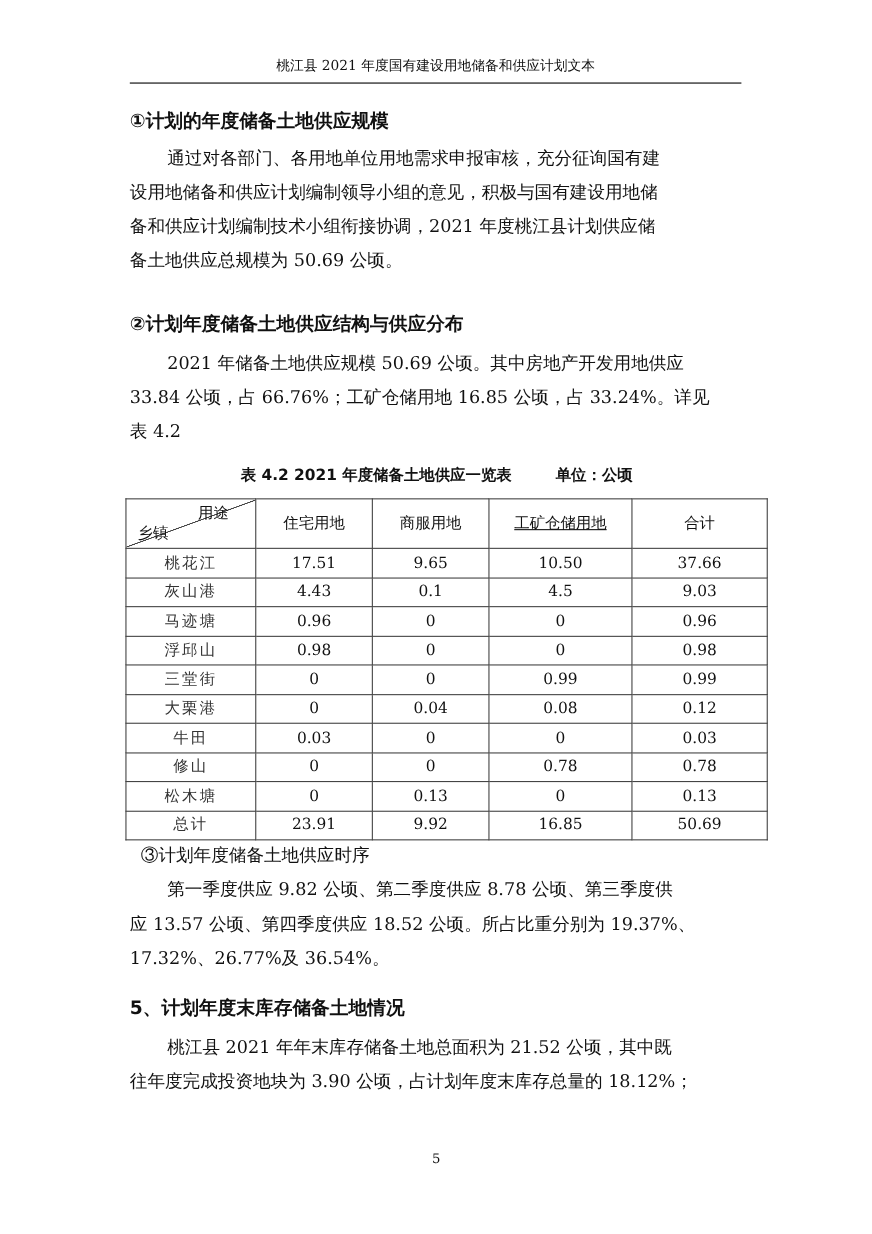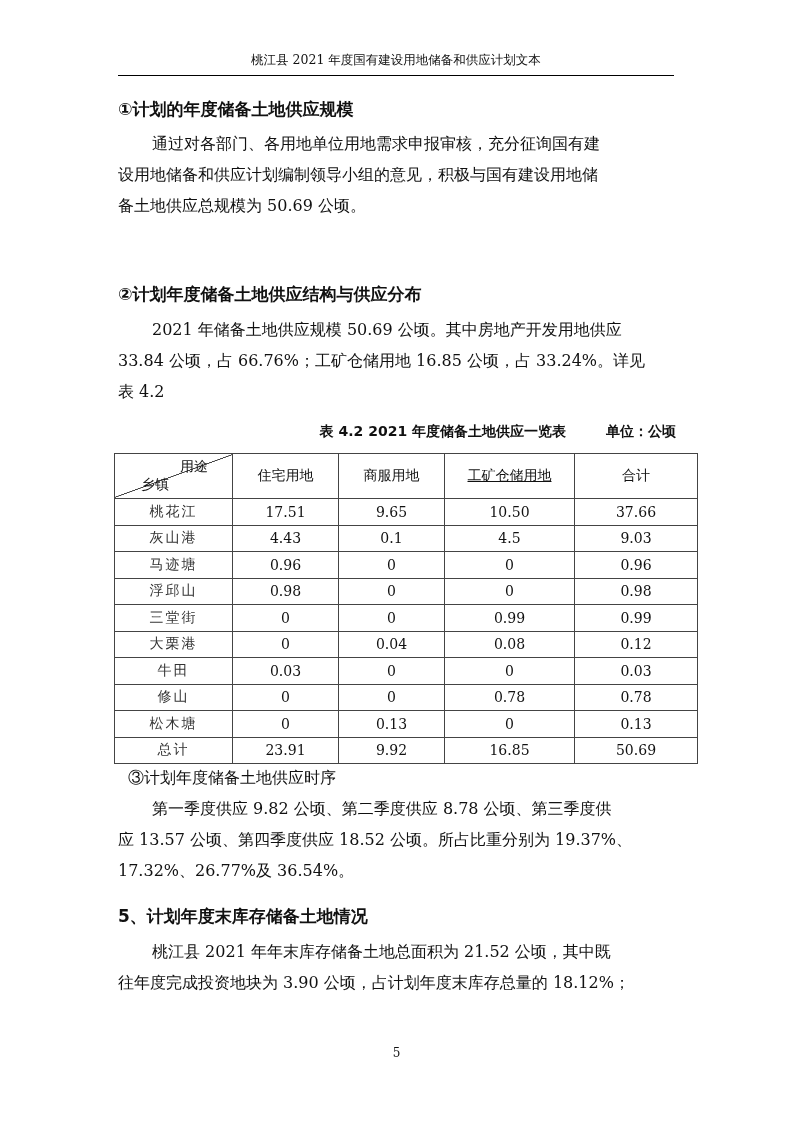--- a/index.html
+++ b/index.html
@@ -17,52 +17,53 @@
     position: absolute; left: 118px; font-weight: bold; font-size: 17px;
     font-family: "DejaVu Sans", "Liberation Sans", sans-serif;
   }
   .para {
     position: absolute; left: 118px; width: 558px;
     font-size: 16px; line-height: 31px; text-align: justify;
   }
   .para .ind { display: inline-block; width: 34px; }
   .caption {
     position: absolute; left: 118px; width: 558px; top: 423px;
-    text-align: right; font-weight: bold; font-size: 14px;
+    text-align: center; font-weight: bold; font-size: 14px;
     font-family: "DejaVu Sans", "Liberation Sans", sans-serif;
   }
   .caption .unit { margin-left: 40px; }
   table.data {
     position: absolute; left: 114px; top: 453px;
     border-collapse: collapse; font-size: 14px;
   }
   table.data td, table.data th {
     border: 1px solid #444; text-align: center; height: 25.5px; padding: 0;
     font-weight: normal;
   }
   table.data th { height: 44px; font-family: "DejaVu Sans", "Liberation Sans", sans-serif; }
   table.data td.town { color: #333; letter-spacing: 2px; }
   .diag {
     position: relative; width: 117px; height: 44px;
     background: linear-gradient(to top right, transparent calc(50% - 0.6px), #444 calc(50% - 0.6px), #444 calc(50% + 0.6px), transparent calc(50% + 0.6px));
     background: linear-gradient(160deg, transparent 49.2%, #444 49.6%, #444 50.4%, transparent 50.8%);
   }
   .diag .tr { position: absolute; right: 24px; top: 4px; font-size: 14px; }
-  .diag .bl { position: absolute; left: 26px; bottom: 4px; font-size: 14px; }
+  .diag .bl { position: absolute; left: 10px; bottom: 4px; font-size: 14px; }
   .pagenum { position: absolute; top: 1046px; left: 0; width: 793px; text-align: center; font-size: 12px; }
 </style>
 </head>
 <body>
 
 <div class="header">桃江县 2021 年度国有建设用地储备和供应计划文本</div>
 
 <div class="h-bold" style="top:98px;">①计划的年度储备土地供应规模</div>
 <div class="para" style="top:128px;">
   <div><span class="ind"></span><span>通过对各部门、各用地单位用地需求申报审核，充分征询国有建</span></div>
   <div>设用地储备和供应计划编制领导小组的意见，积极与国有建设用地储</div>
+  <div>备和供应计划编制技术小组衔接协调，2021 年度桃江县计划供应储</div>
   <div>备土地供应总规模为 50.69 公顷。</div>
 </div>
 
 <div class="h-bold" style="top:283px;">②计划年度储备土地供应结构与供应分布</div>
 <div class="para" style="top:314px;">
   <div><span class="ind"></span><span>2021 年储备土地供应规模 50.69 公顷。其中房地产开发用地供应</span></div>
   <div>33.84 公顷，占 66.76%；工矿仓储用地 16.85 公顷，占 33.24%。详见</div>
   <div>表 4.2</div>
 </div>
 

